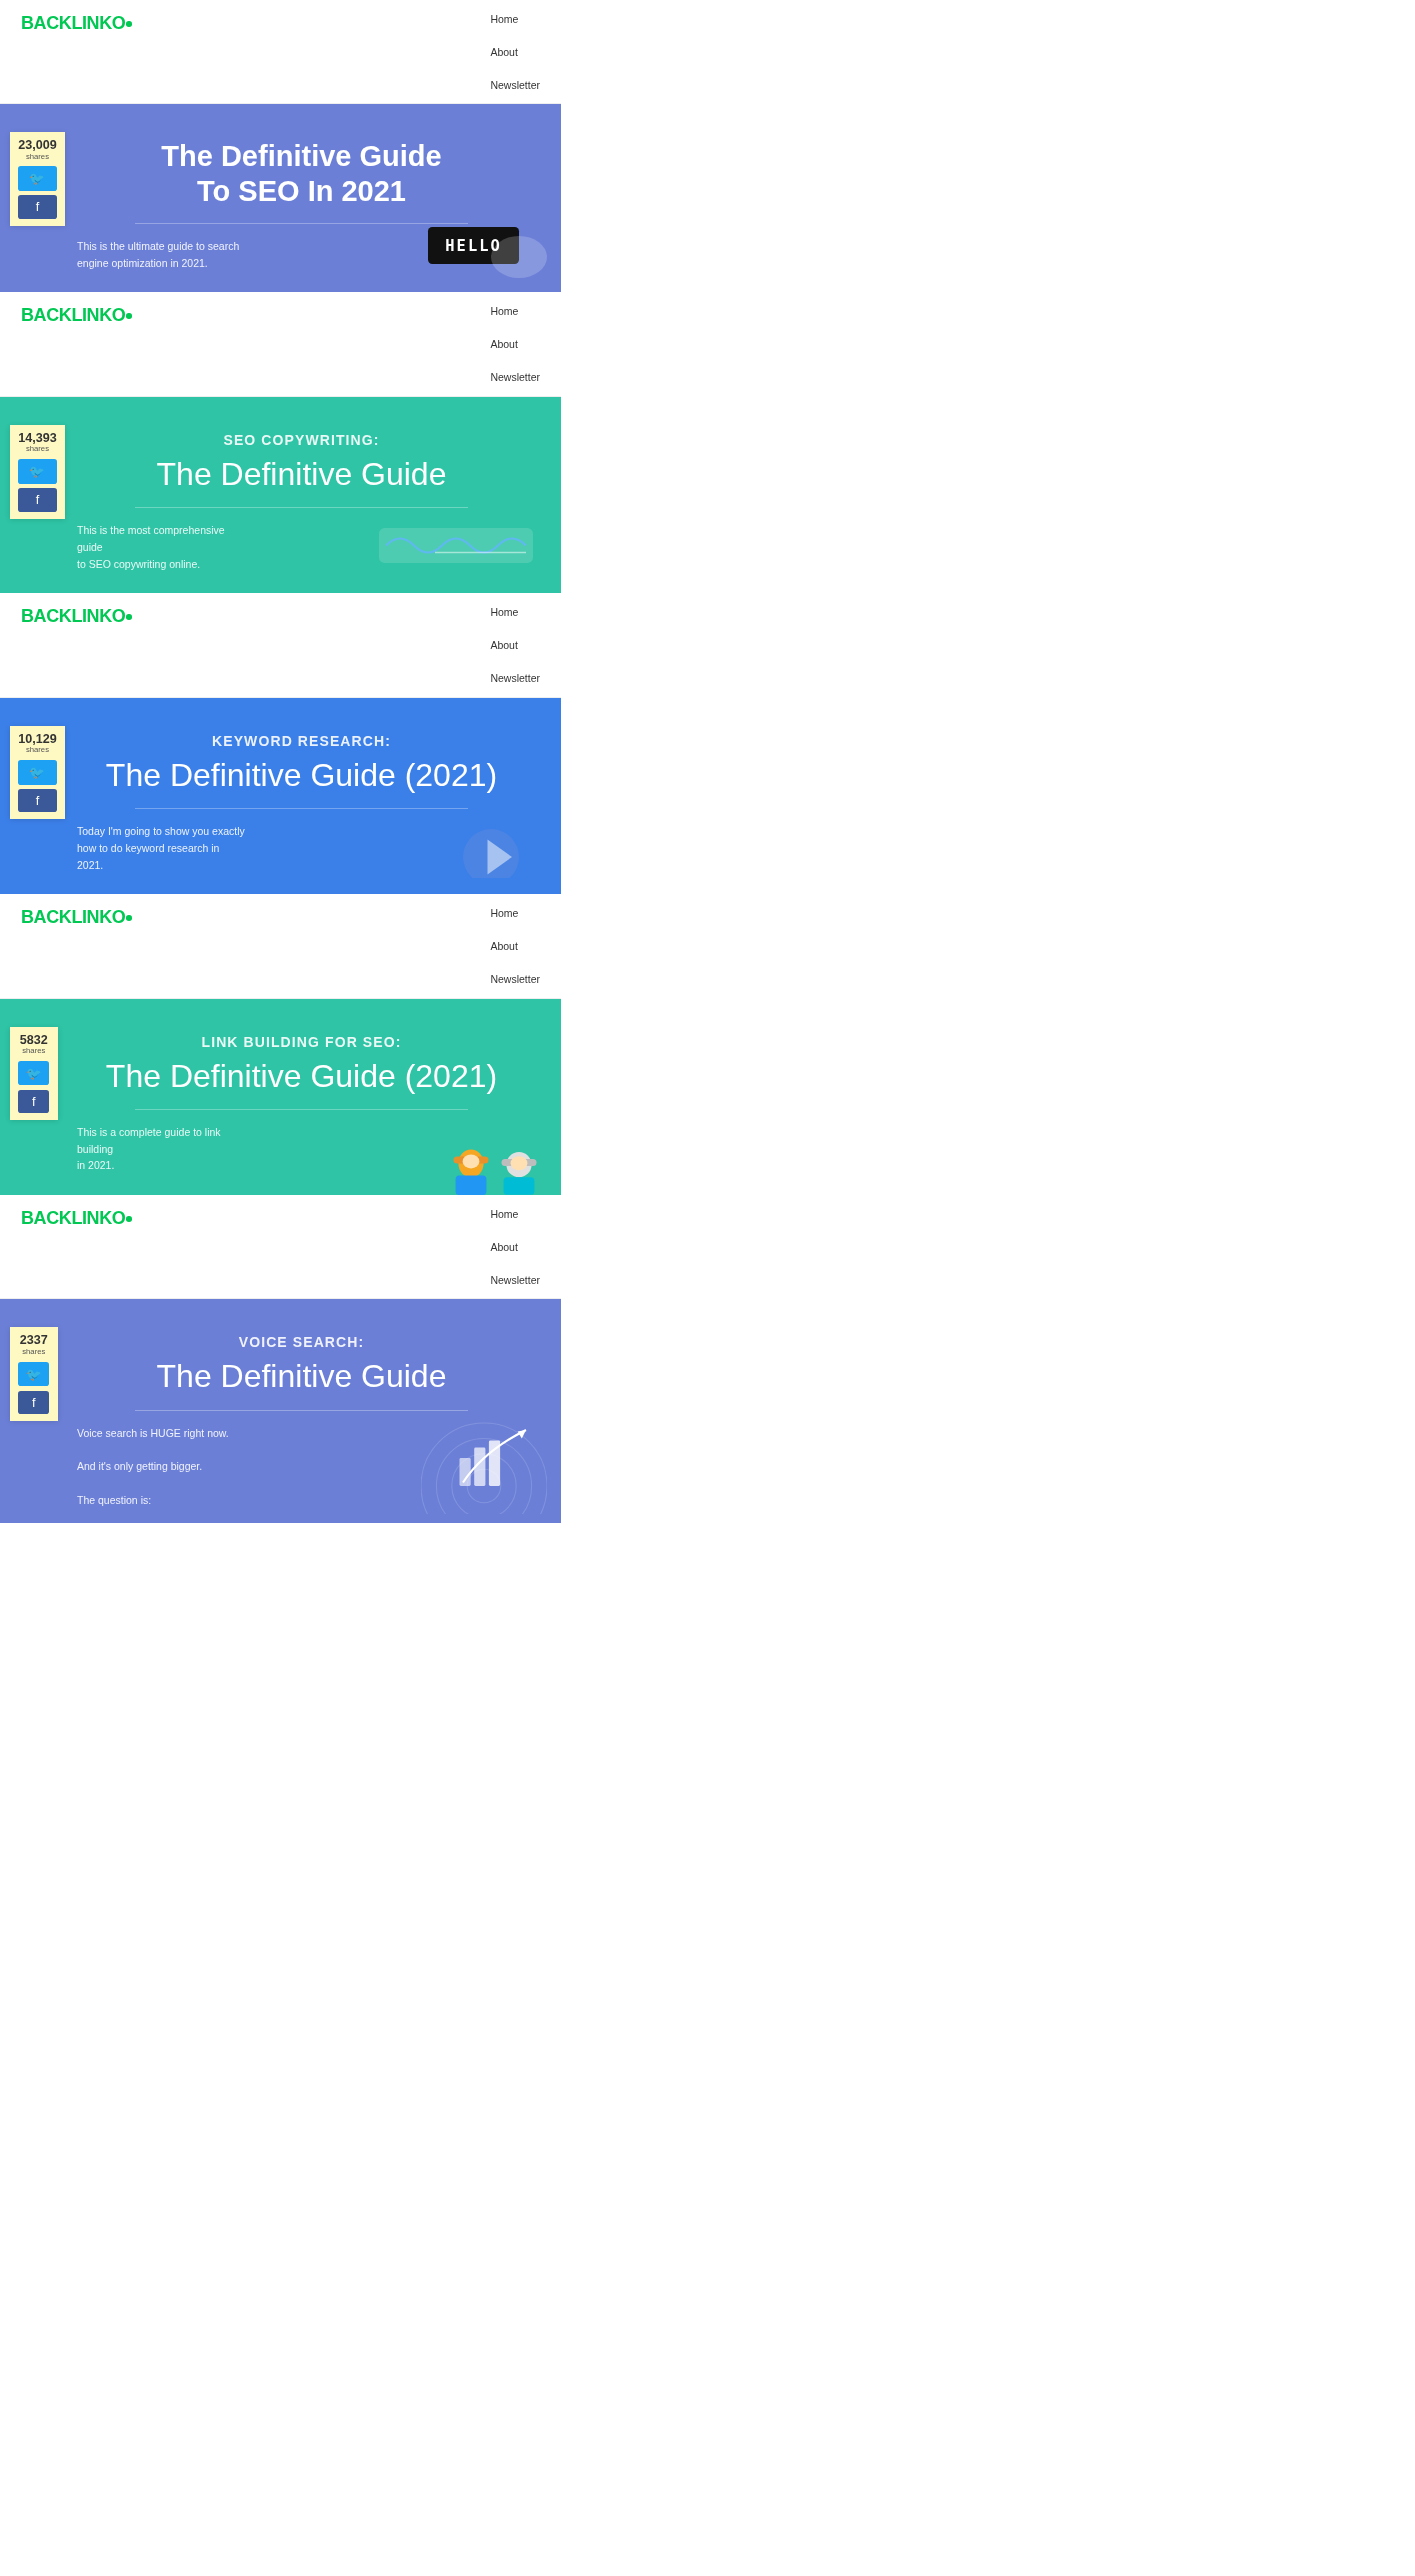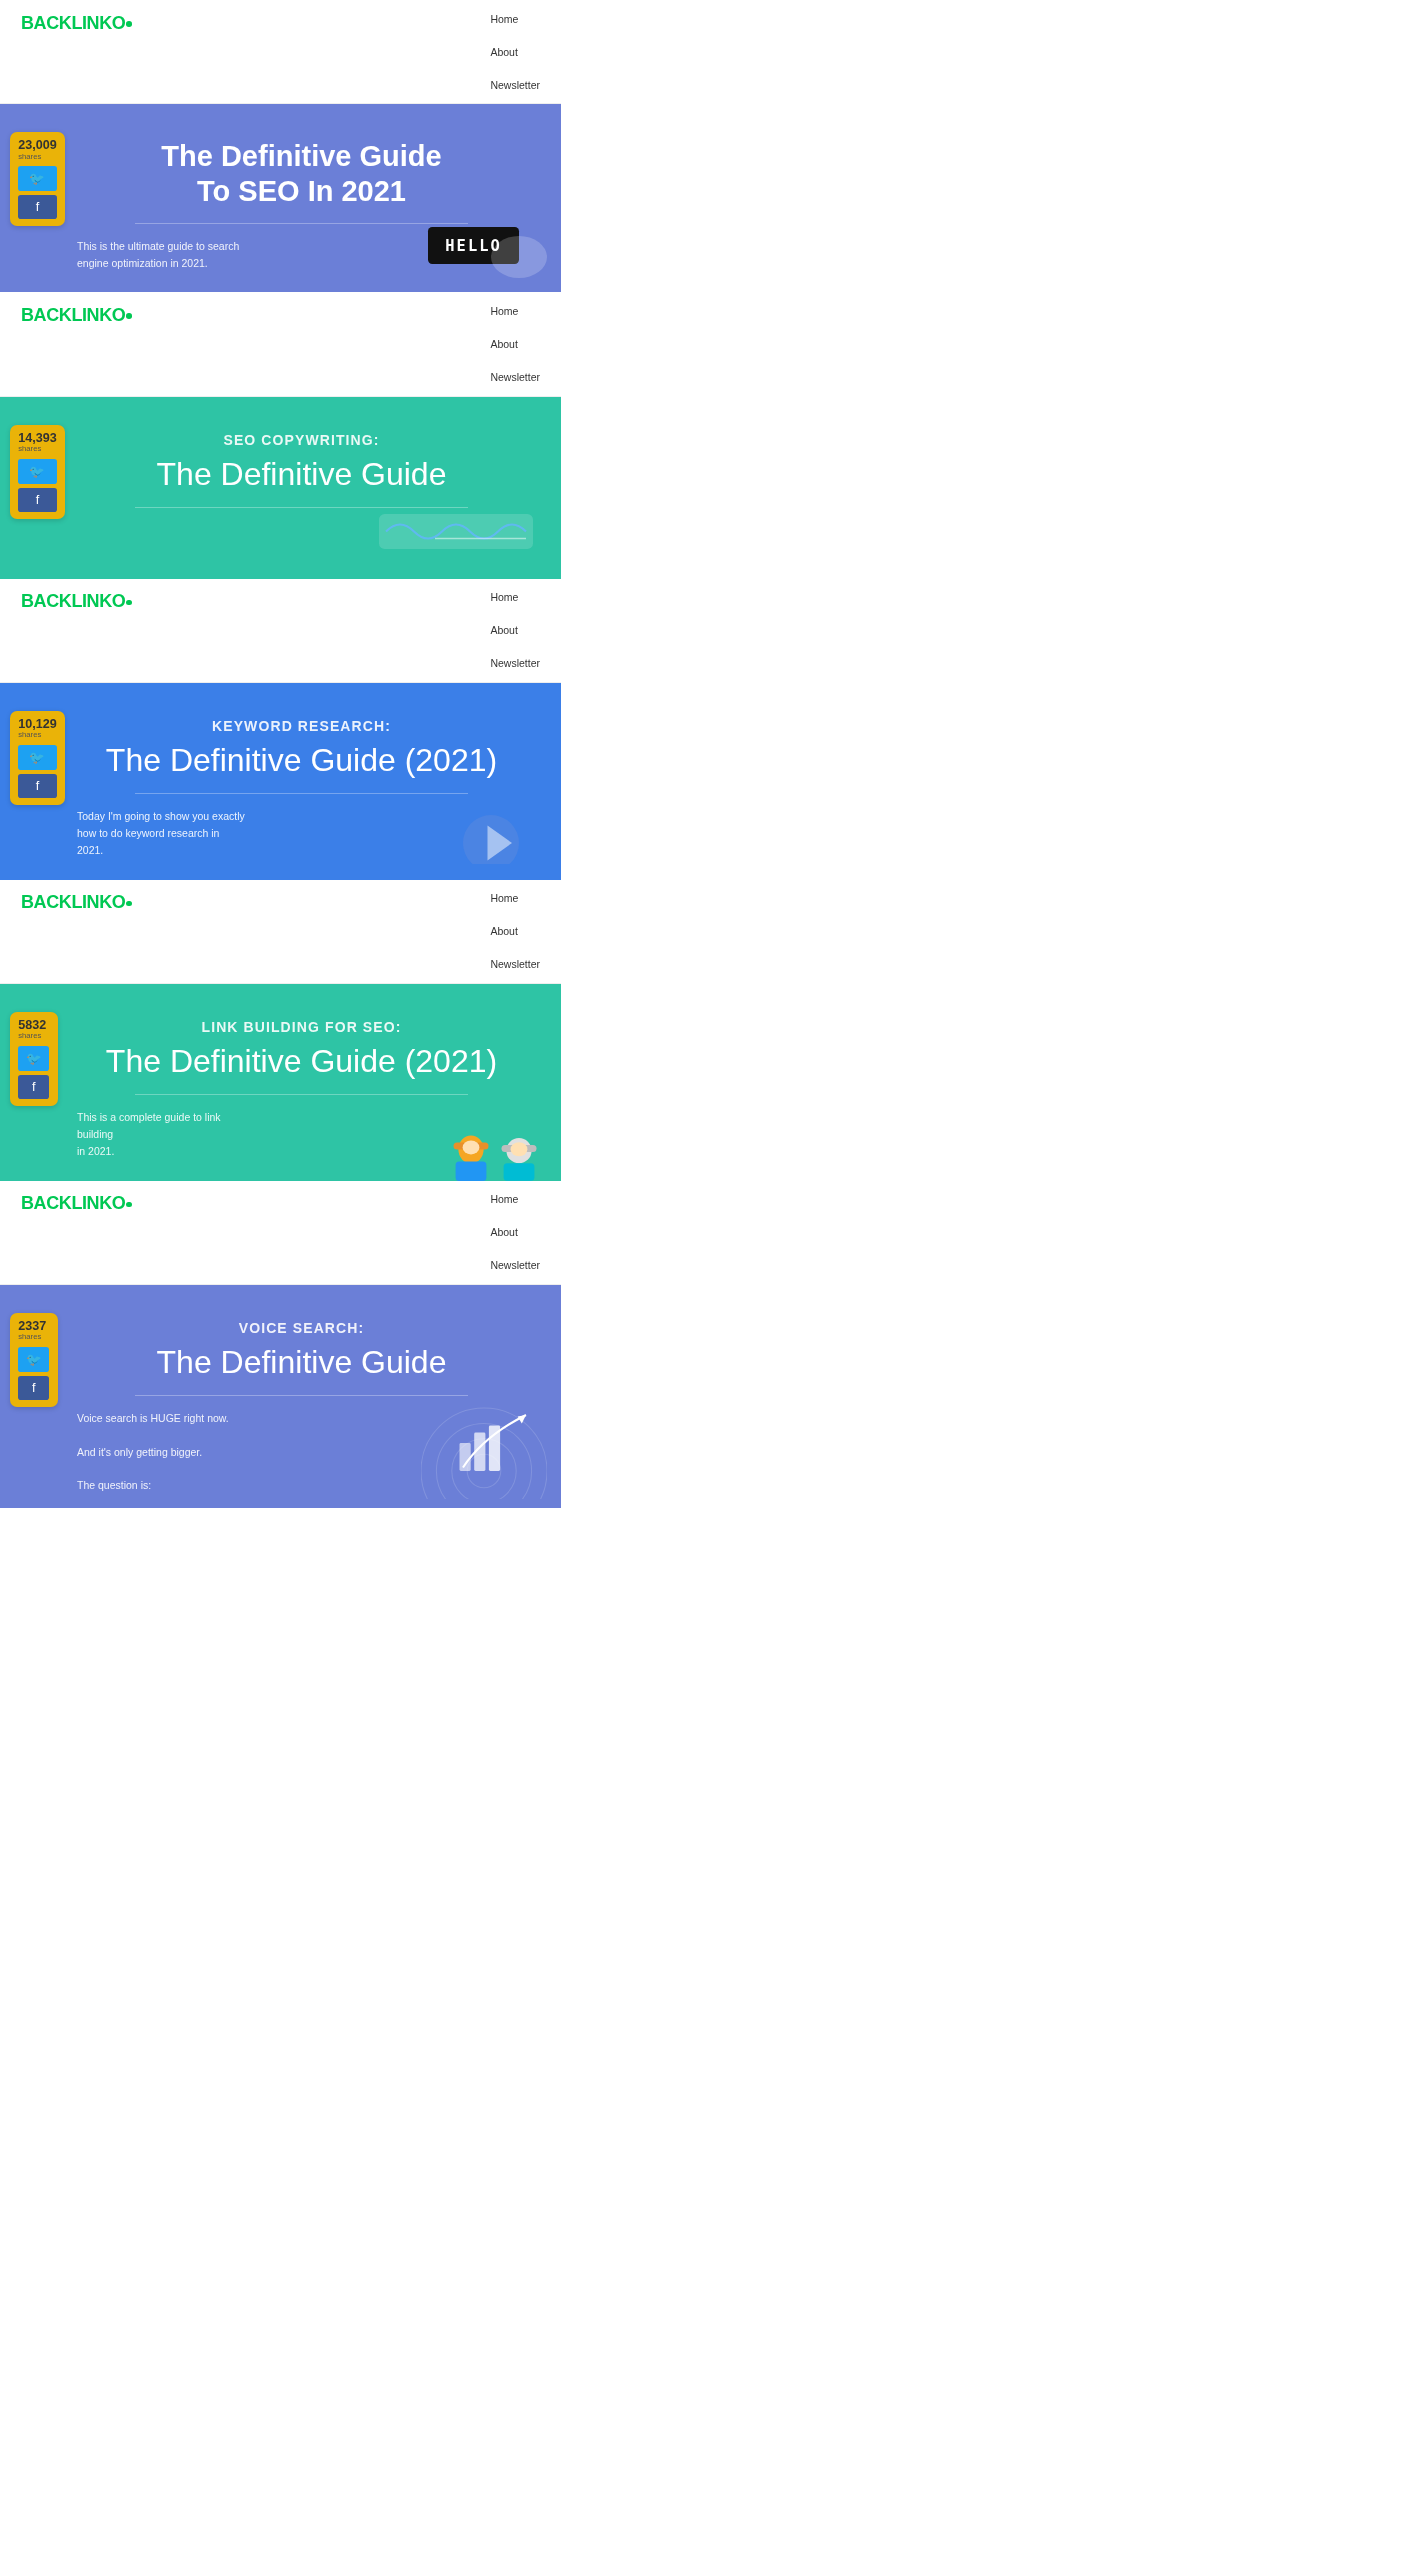--- a/index.html
+++ b/index.html
@@ -37,23 +37,24 @@
     .hero-1 { background: #6b7fd7; }
     .hero-2 { background: #2ec4a5; }
     .hero-3 { background: #3b7fe8; }
     .hero-4 { background: #2ec4a5; }
     .hero-5 { background: #6b7fd7; }
 
     .share-box {
       position: absolute;
       left: 9.8px;
       top: 28px;
-      background: #eab308;
-      border-radius: 7px;
+      background: #fef9c3;
+      border-radius: 0;
       padding: 7px 8.4px;
+      text-align: center;
       box-shadow: 0 1.4px 5.6px rgba(0,0,0,0.15);
       min-width: 48px;
       z-index: 2;
     }
     .share-count {
       font-size: 12.6px;
       font-weight: 800;
       color: #333;
       line-height: 1;
     }
@@ -202,20 +203,21 @@
     <div class="share-count">14,393</div>
     <div class="share-label">shares</div>
     <div class="share-twitter">🐦</div>
     <div class="share-facebook">f</div>
   </div>
   <div class="hero-content">
     <div class="hero-category">SEO COPYWRITING:</div>
     <h1 class="hero-title">The Definitive Guide</h1>
     <hr class="hero-divider">
   </div>
+  <div class="hero-description">This is the most comprehensive guide<br>to SEO copywriting online.</div>
 
   <div class="deco-wave" style="position:absolute;right:28px;bottom:21px;">
     <svg width="154" height="56" viewBox="0 0 220 80">
       <rect x="0" y="20" width="220" height="50" rx="8" fill="rgba(255,255,255,0.15)"></rect>
       <path d="M10 45 Q30 25 50 45 Q70 65 90 45 Q110 25 130 45 Q150 65 170 45 Q190 25 210 45" stroke="rgba(100,180,255,0.8)" stroke-width="3" fill="none"></path>
       <line x1="80" y1="55" x2="210" y2="55" stroke="rgba(255,255,255,0.5)" stroke-width="2"></line>
     </svg>
   </div>
 </section>
 

